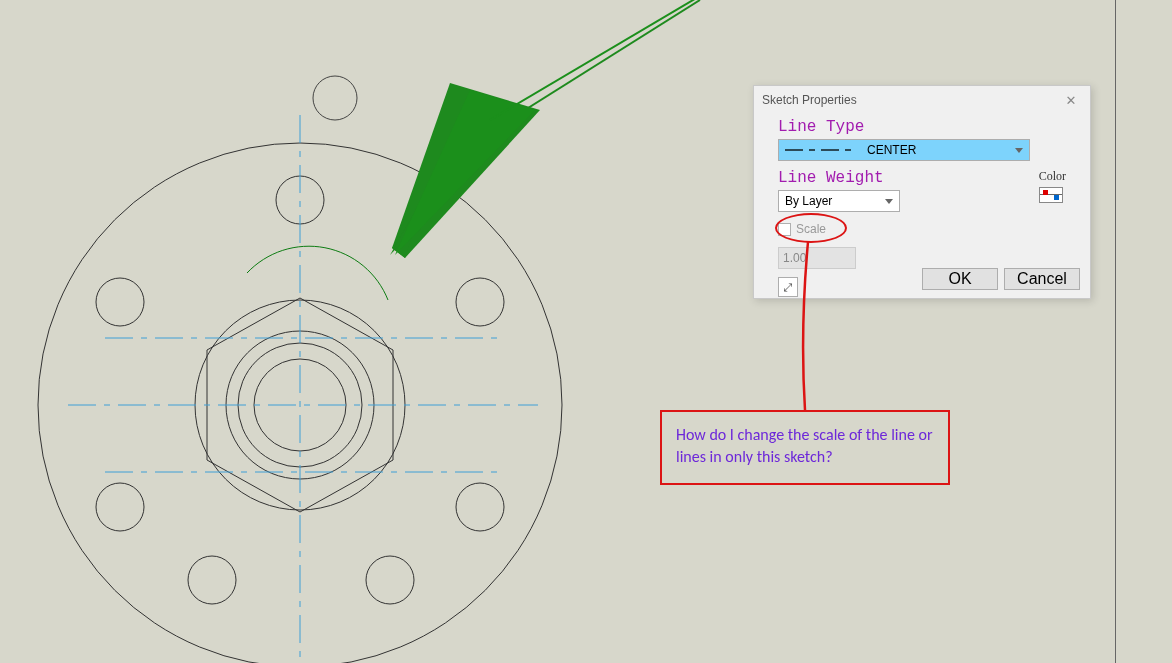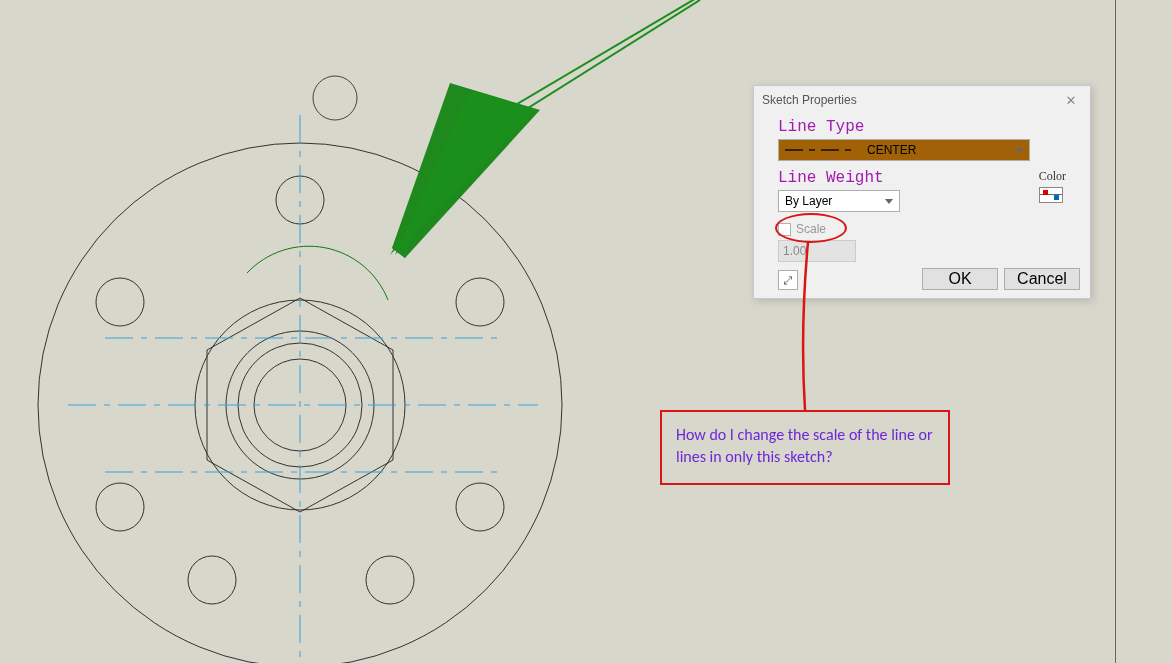--- a/index.html
+++ b/index.html
@@ -63,21 +63,21 @@
       font-family: Liberation Mono, monospace;
     }
     .row {
       display: flex;
       gap: 29px;
       align-items: flex-start;
     }
     .line-type-select {
       width: 252px;
       height: 22px;
-      background: #a16207;
+      background: #7dd3fc;
       border: 1px solid #adadad;
       display: flex;
       align-items: center;
       padding: 0 6px;
       justify-content: space-between;
     }
     .line-type-preview {
       display: flex;
       align-items: center;
       gap: 12px;
@@ -129,21 +129,21 @@
       align-items: center;
       gap: 5px;
       color: #999;
     }
     .scale-checkbox {
       width: 13px; height: 13px;
       border: 1px solid #b0b0b0;
       background: #fff;
     }
     .scale-input {
-      margin-top: 4px;
+      margin-top: 11px;
       width: 78px;
       height: 22px;
       background: #e3e3e3;
       border: 1px solid #ccc;
       padding: 0 4px;
       color: #888;
       display: flex;
       align-items: center;
     }
     .stretch-box {

